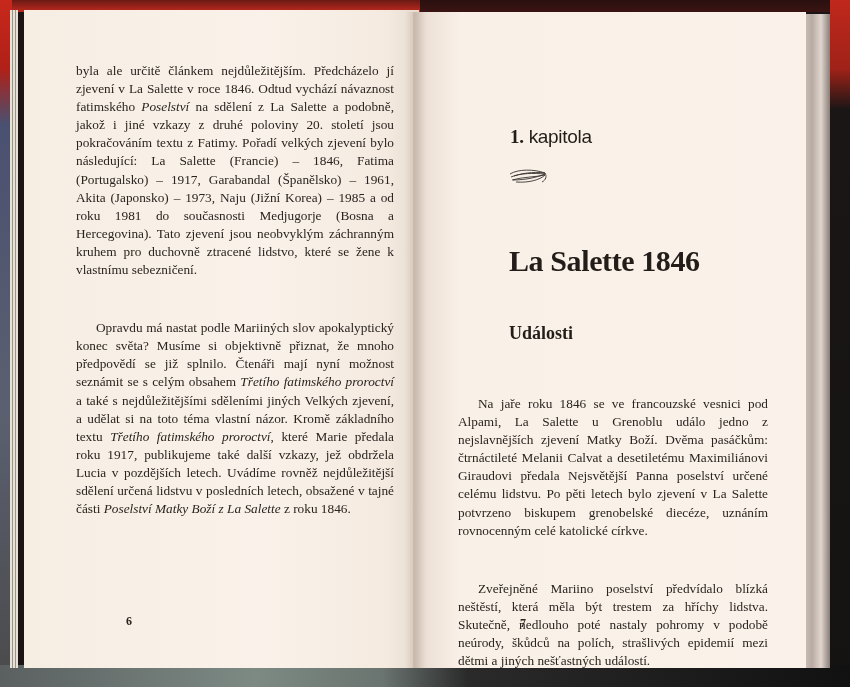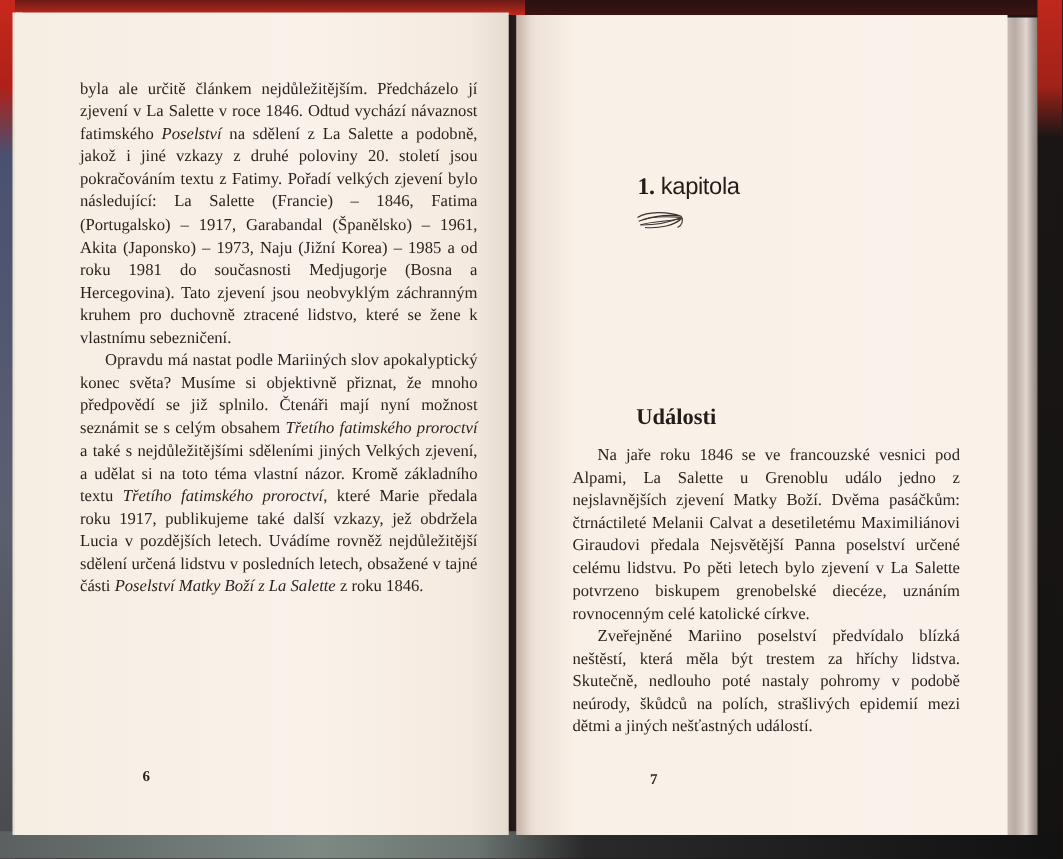--- a/index.html
+++ b/index.html
@@ -36,40 +36,40 @@
   .page-edges-right {
     position: absolute; left: 800px; top: 14px; width: 30px; height: 654px;
     background: linear-gradient(90deg, #d8ccc4, #b8aaa4 40%, #e0d6ce 70%, #8a7e78);
   }
   .page {
     position: absolute; top: 10px; height: 658px;
     background: #f8efe6;
     color: #2a2420;
   }
   .page-left {
-    left: 12px; width: 395px;
+    left: 24px; width: 395px;
     background: linear-gradient(90deg, #f6ede3 0%, #faf2ea 60%, #f4eae0 92%, #e6dbd0 100%);
   }
   .page-right {
     left: 413px; width: 393px; top: 12px; height: 656px;
     background: linear-gradient(90deg, #d9cbc0 0%, #eee2d8 4%, #f9f0e7 12%, #faf2ea 100%);
   }
   .text-block {
     position: absolute;
     font-size: 13.3px;
     line-height: 18.1px;
     text-align: justify;
     hyphens: manual;
   }
   .left-text { left: 52px; top: 52px; width: 318px; }
   .text-block p { margin: 0; text-indent: 0; }
-  .text-block p.indent { text-indent: 20px; }
+  .text-block p.indent { text-indent: 20px; margin-top: 40px; }
   .text-block em { font-style: italic; }
   .chapter-label {
-    position: absolute; left: 97px; top: 127px;
+    position: absolute; left: 97px; top: 114px;
     font-family: "Liberation Sans", "DejaVu Sans", sans-serif;
     font-size: 19px; color: #231d1a; letter-spacing: -0.3px;
   }
   .chapter-label .num {
     font-family: "Liberation Serif", serif; font-weight: bold;
   }
   .ornament {
     position: absolute; left: 95px; top: 156px; width: 40px; height: 16px;
   }
   .chapter-title {
@@ -116,20 +116,21 @@
   <div class="chapter-label">
     <span class="num">1.</span>
     <span>kapitola</span>
   </div>
   <svg class="ornament" viewBox="0 0 40 16">
     <path d="M2 6 C10 1, 26 1, 37 5 C30 4, 18 4, 6 8" fill="none" stroke="#3a3230" stroke-width="0.9"></path>
     <path d="M3 9 C12 5, 26 5, 37 6 C30 9, 18 12, 5 12" fill="none" stroke="#3a3230" stroke-width="0.9"></path>
     <path d="M4 12 C14 9, 28 9, 37 7 C32 12, 20 15, 8 14" fill="none" stroke="#3a3230" stroke-width="0.9"></path>
     <path d="M37 5 C39 8, 38 12, 34 14" fill="none" stroke="#3a3230" stroke-width="0.9"></path>
   </svg>
+  <div class="chapter-title">La Salette 1846</div>
   <div class="section-heading">Události</div>
   <div class="text-block right-text" id="right-body">
       <p class="indent"><span>Na jaře roku 1846 se ve francouzské vesnici pod Alpami, La Salette u Grenoblu událo jedno z nejslavnějších zjevení Matky Boží. Dvěma pasáčkům: čtrnáctileté Melanii Calvat a desetiletému Maximiliánovi Giraudovi předala Nejsvětější Panna poselství určené celému lidstvu. Po pěti letech bylo zjevení v La Salette potvrzeno biskupem grenobelské diecéze, uznáním rovnocenným celé katolické církve.</span></p>
       <p class="indent"><span>Zveřejněné Mariino poselství předvídalo blízká neštěstí, která měla být trestem za hříchy lidstva. Skutečně, nedlouho poté nastaly pohromy v podobě neúrody, škůdců na polích, strašlivých epidemií mezi dětmi a jiných nešťastných událostí.</span></p>
     </div>
   <div class="page-number pn-right">7</div>
 </div>
 
 <div class="spine-shadow"></div>
 

